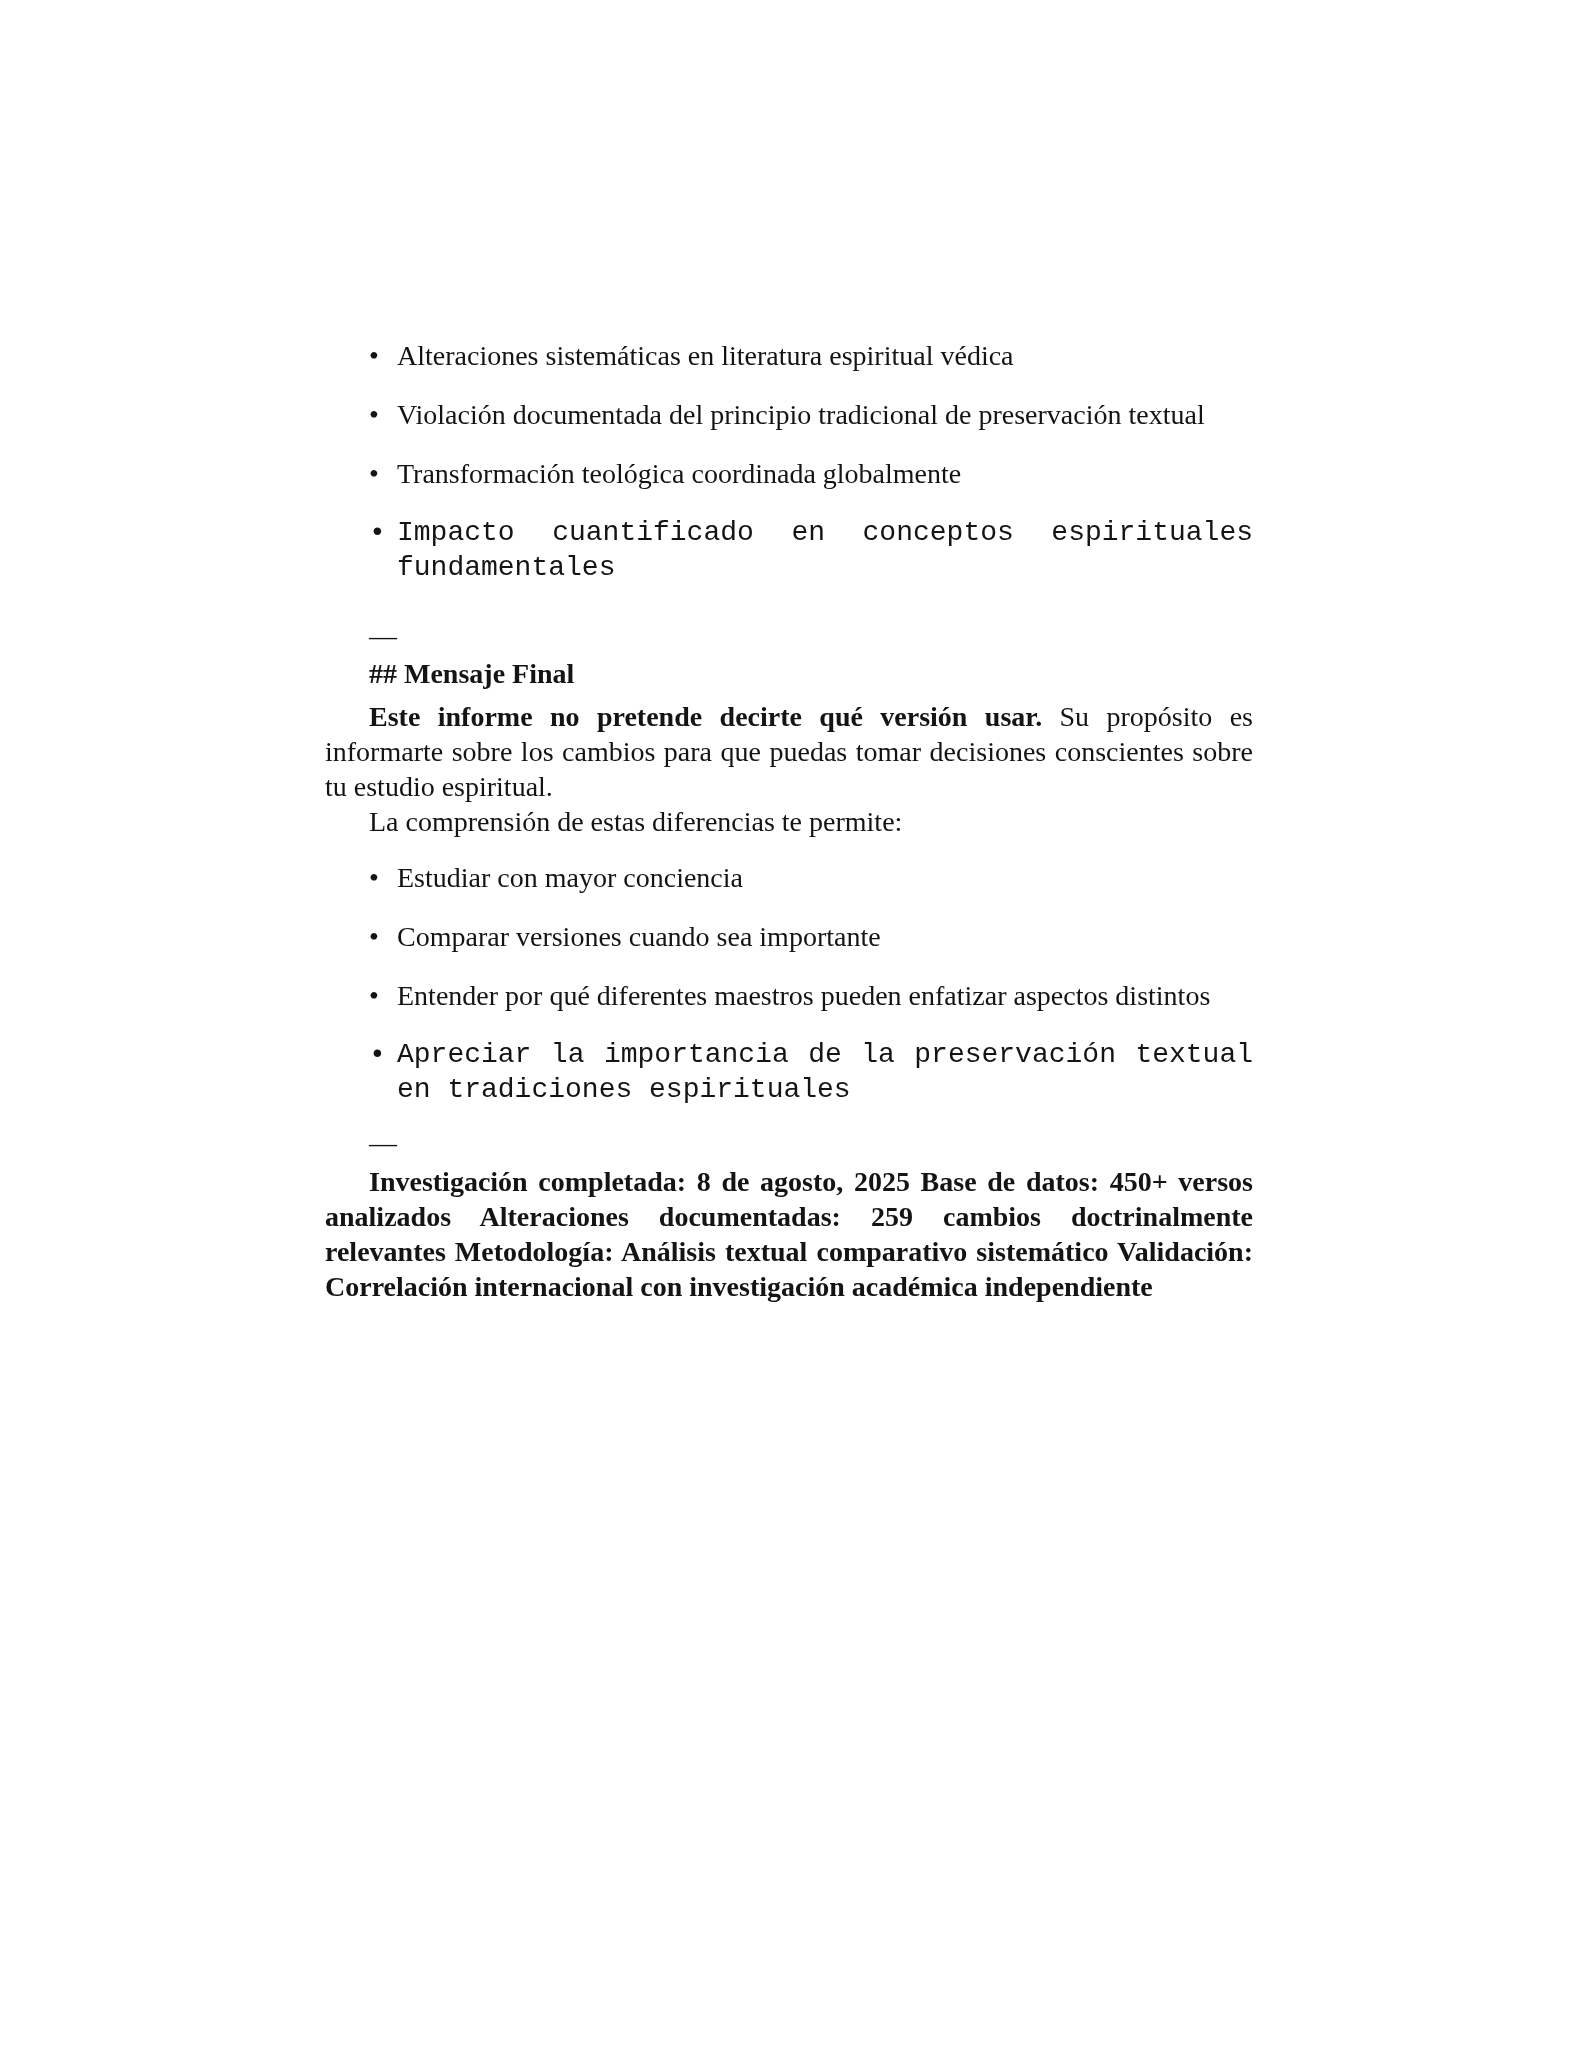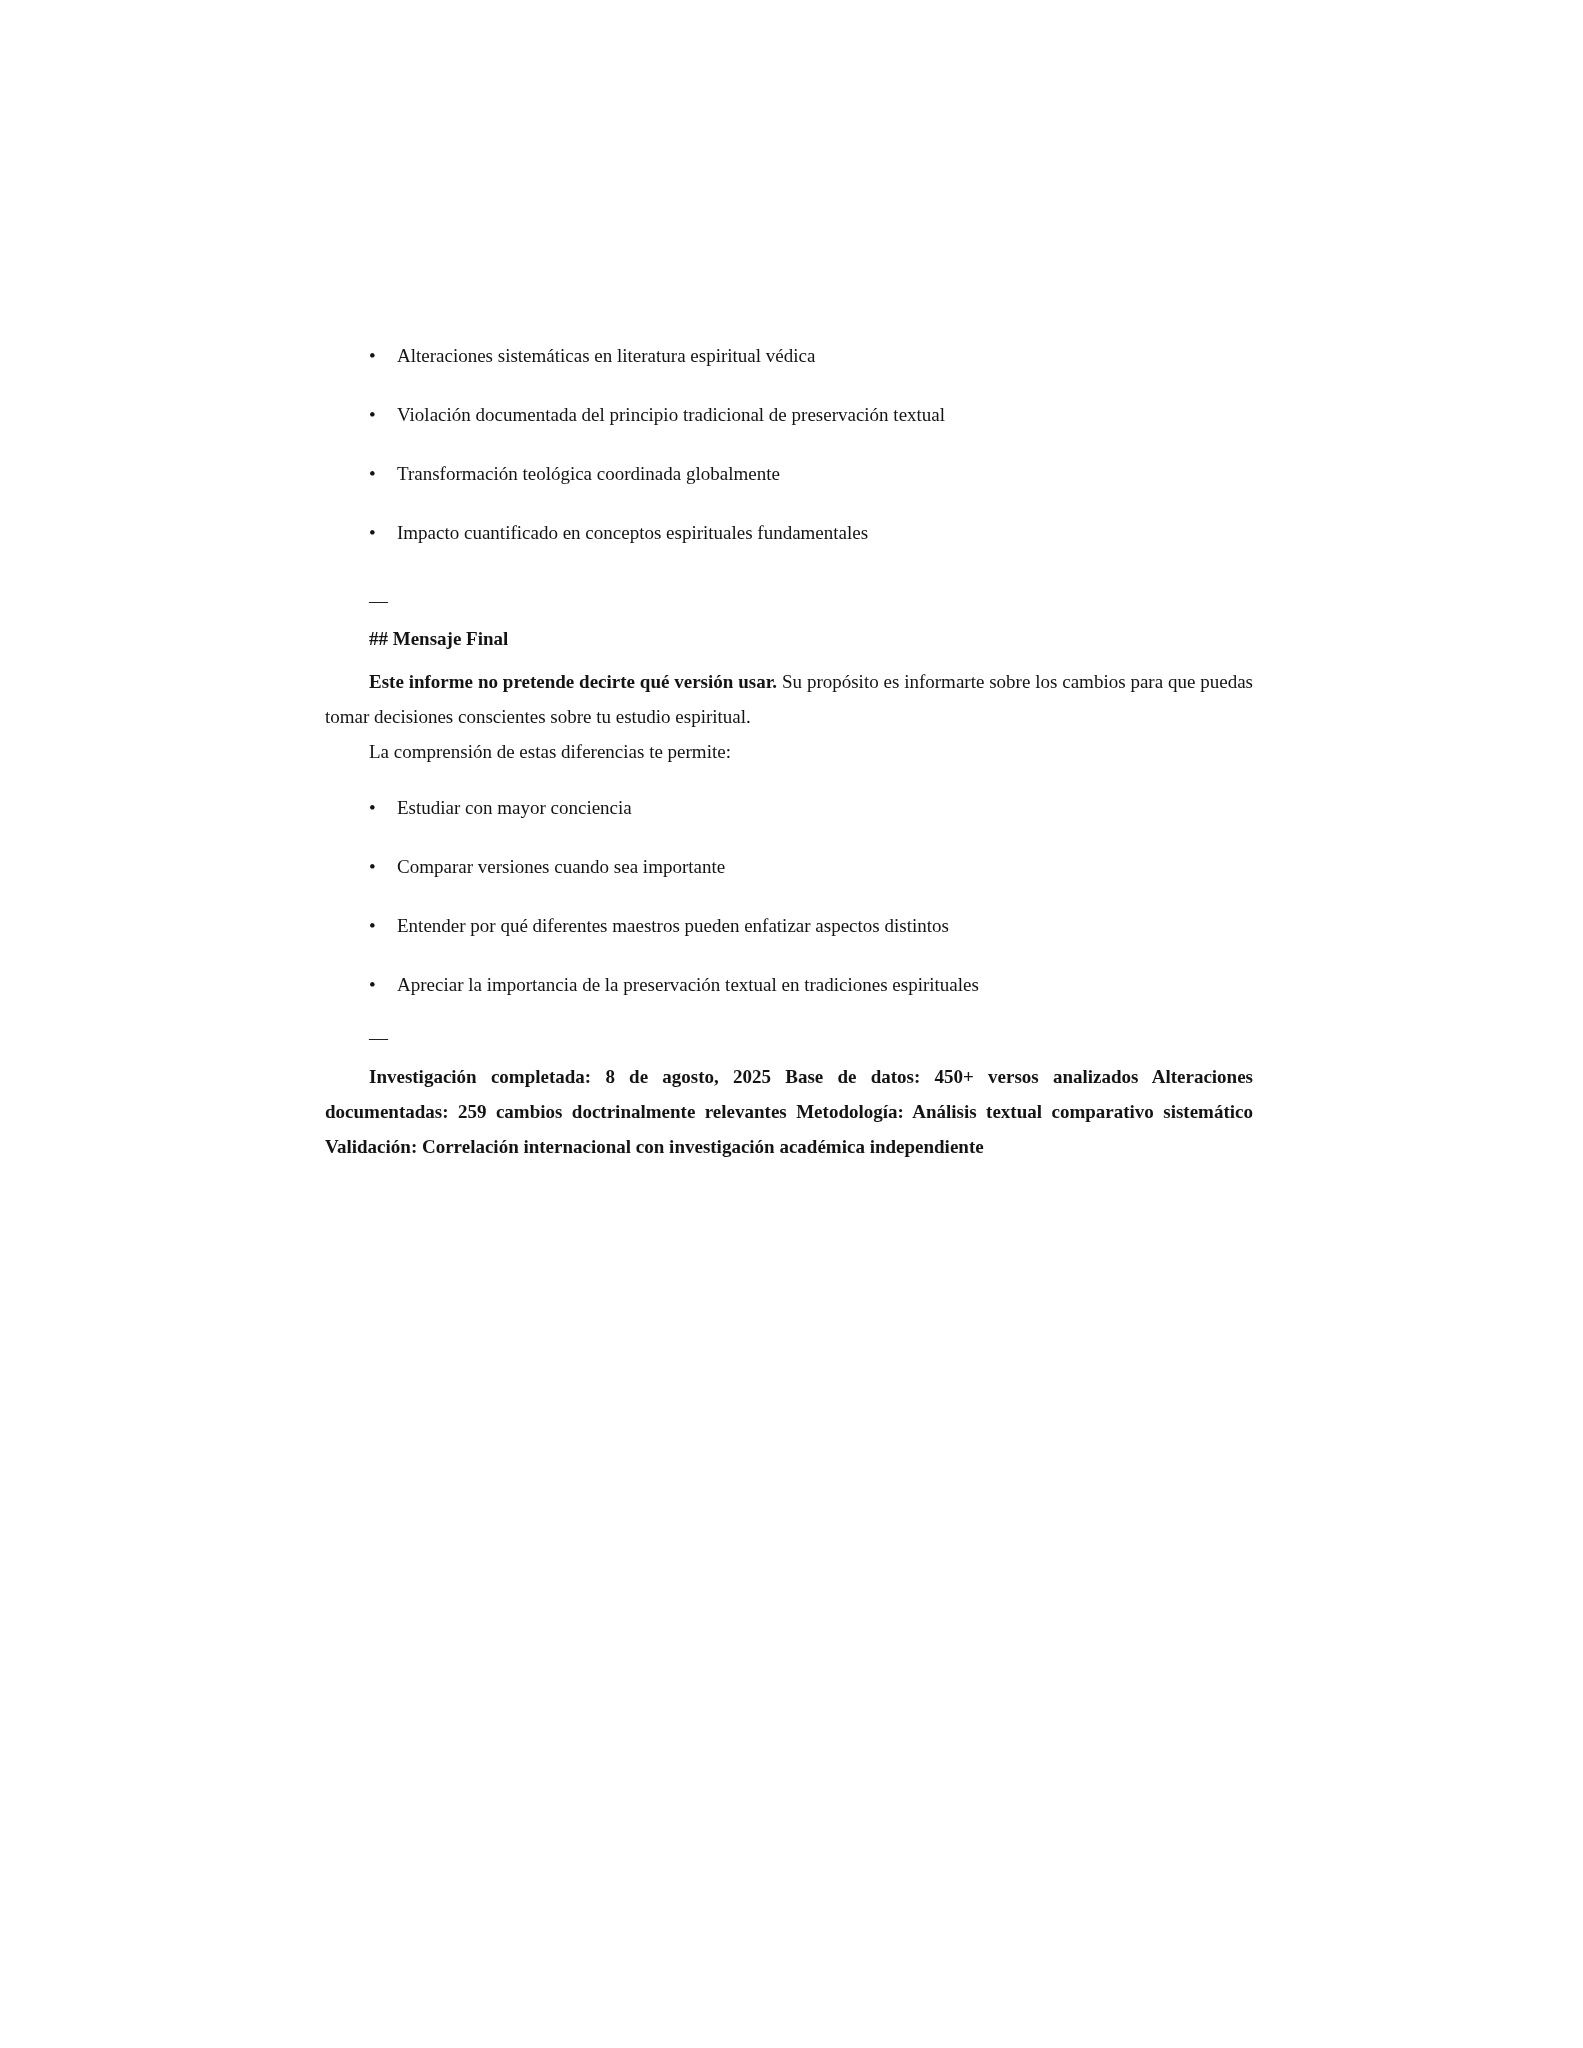--- a/index.html
+++ b/index.html
@@ -7,21 +7,21 @@
     padding: 0;
     background: #ffffff;
   }
   .page {
     position: relative;
     width: 1583px;
     height: 2048px;
     background: #ffffff;
     color: #141414;
     font-family: "Liberation Serif", "DejaVu Serif", serif;
-    font-size: 19px;
+    font-size: 28px;
     line-height: 35px;
     overflow: hidden;
   }
   .content {
     position: absolute;
     left: 325px;
     top: 338px;
     width: 928px;
   }
   p { margin: 0; }
@@ -33,21 +33,21 @@
     list-style: none;
     margin: 0;
     padding: 0;
   }
   ul.blist li {
     position: relative;
     padding-left: 72px;
     text-align: justify;
     margin-bottom: 24px;
   }
-  ul.blist li:last-child { margin-bottom: 0; }
+  ul.blist li:last-child { margin-bottom: 0; font-family: Liberation Mono, monospace; }
   ul.blist li::before {
     content: "\2022";
     position: absolute;
     left: 44px;
     top: 0;
   }
 
   ul.blist.first  { margin-bottom: 33px; }   
   ul.blist.first li:last-child { margin-bottom: 0; }
   .sep-top   { margin-bottom: 3px; }

